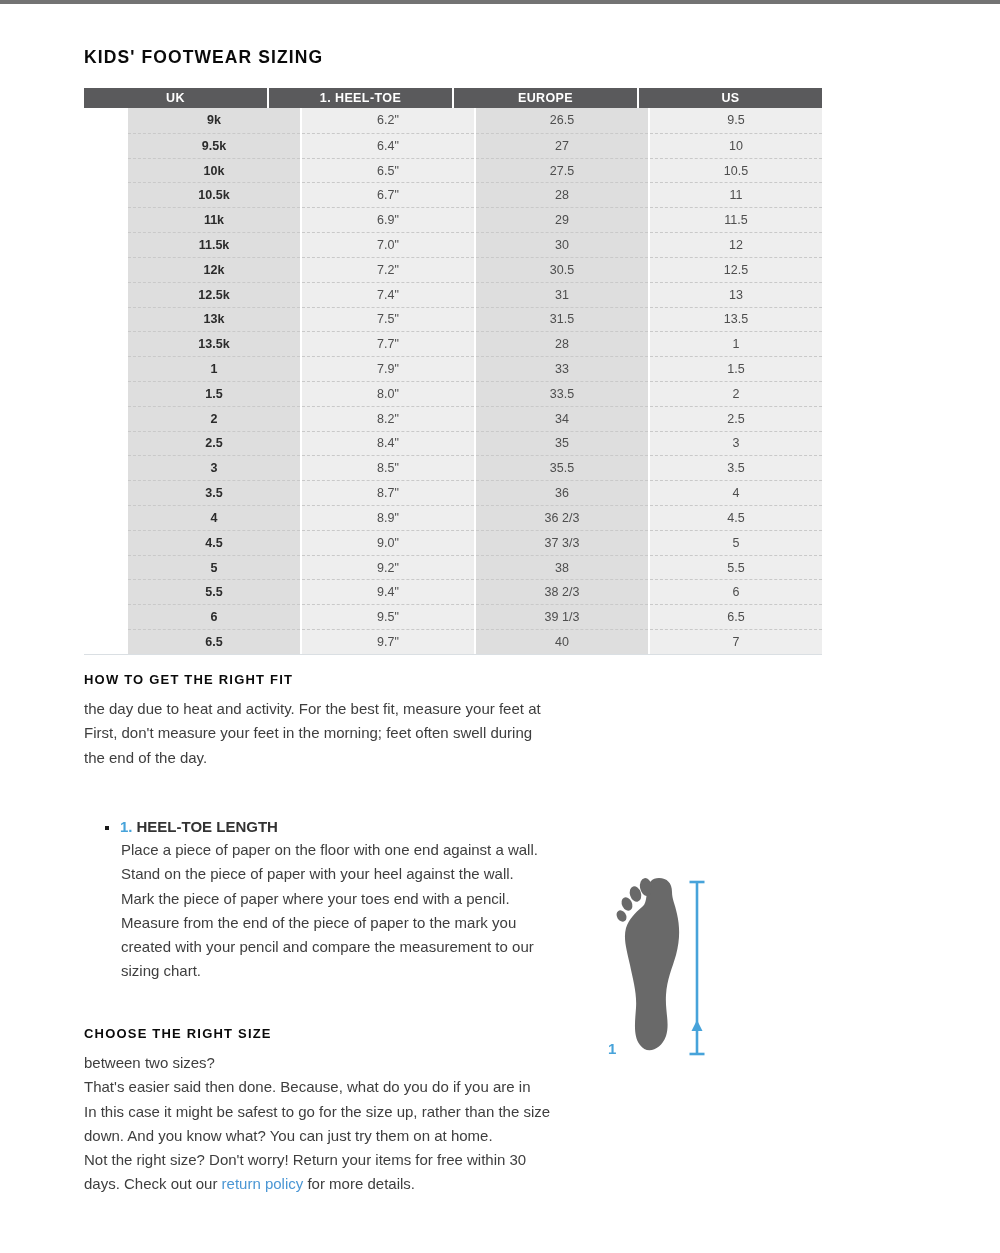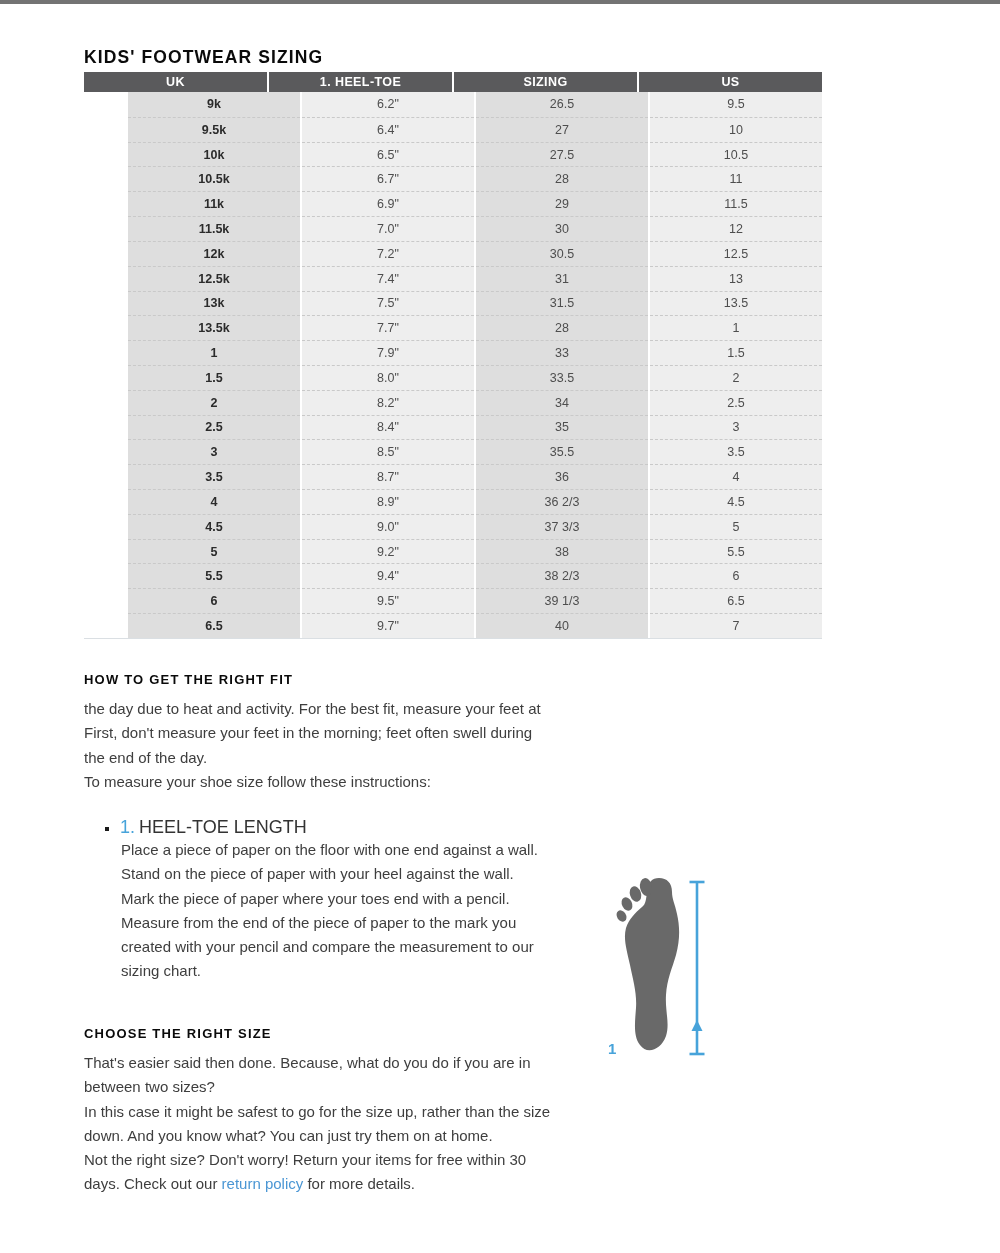--- a/index.html
+++ b/index.html
@@ -8,21 +8,21 @@
   .topbar{position:absolute;left:0;top:0;width:1000px;height:4px;background:#737373;}
 
   .h1{position:absolute;left:84px;top:47px;margin:0;font-size:17.5px;font-weight:bold;
       letter-spacing:1.1px;color:#0a0a0a;}
   .h2{position:absolute;left:84px;margin:0;font-size:13px;font-weight:bold;
       letter-spacing:1.2px;color:#0a0a0a;}
   .h2.fit{top:672px;}
   .h2.choose{top:1026px;}
 
   
-  .table{position:absolute;left:84px;top:72px;width:738px;border-bottom:1px solid #dadfe3;}
+  .table{position:absolute;left:84px;top:88px;width:738px;border-bottom:1px solid #dadfe3;}
   .thead,.trow{display:flex;column-gap:2px;}
   .thead{height:20px;}
   .hcell{flex:1;background:#5a5a5c;color:#ffffff;font-size:12.5px;font-weight:bold;
          letter-spacing:0.4px;display:flex;align-items:center;justify-content:center;}
   .trow{height:24.82px;padding-left:44px;}
   .cell{flex:1;display:flex;align-items:center;justify-content:center;font-size:12.5px;
         color:#4e4e4e;box-sizing:border-box;}
   .trow .cell:nth-child(odd){background:#dedede;}
   .trow .cell:nth-child(even){background:#eeeeee;}
   .trow .cell:first-child{font-weight:bold;color:#2b2b2b;}
@@ -32,21 +32,21 @@
   .para{position:absolute;font-size:15px;color:#3e3e3e;}
   .para .line{line-height:24.3px;white-space:nowrap;}
   .para-fit{left:84px;top:697px;}
   .para-instr{left:84px;top:770px;line-height:24.3px;white-space:nowrap;}
   .step-lines{left:121px;top:838px;}
   .para-choose{left:84px;top:1051px;}
   .last-line{left:84px;top:1172px;line-height:24.3px;white-space:nowrap;}
   .link{color:#4a96d4;text-decoration:none;cursor:pointer;}
 
   
-  .step-head{position:absolute;left:105px;top:817px;font-size:18px;font-weight:normal;
+  .step-head{position:absolute;left:105px;top:817px;font-size:15px;font-weight:bold;
              line-height:20px;white-space:nowrap;}
   .bullet{display:inline-block;width:4px;height:4px;background:#1a1a1a;
           vertical-align:2px;margin-right:11px;}
   .step-num{color:#47a3da;}
   .step-title{color:#333333;margin-left:4px;}
 
   
   .foot-svg{position:absolute;left:600px;top:874px;width:120px;height:186px;}
   .foot-label{position:absolute;left:608px;top:1040px;font-size:15px;font-weight:bold;
               color:#47a3da;}
@@ -56,21 +56,21 @@
 
 <div class="page">
   <div class="topbar"></div>
 
   <h1 class="h1">KIDS' FOOTWEAR SIZING</h1>
 
   <div class="table">
     <div class="thead">
       <div class="hcell">UK</div>
       <div class="hcell">1. HEEL-TOE</div>
-      <div class="hcell">SIZING</div>
+      <div class="hcell">EUROPE</div>
       <div class="hcell">US</div>
     </div>
     <div class="tbody" id="table-body">
   <div class="trow">
     <div class="cell">9k</div>
     <div class="cell">6.2"</div>
     <div class="cell">26.5</div>
     <div class="cell">9.5</div>
   </div>
 
@@ -222,21 +222,20 @@
   </div>
 </div>
   </div>
 
   <h2 class="h2 fit">HOW TO GET THE RIGHT FIT</h2>
   <div class="para para-fit">
       <div class="line">the day due to heat and activity. For the best fit, measure your feet at</div>
       <div class="line">First, don't measure your feet in the morning; feet often swell during</div>
       <div class="line">the end of the day.</div>
     </div>
-  <div class="para para-instr">To measure your shoe size follow these instructions:</div>
 
   <div class="step-head">
     <span class="bullet"></span><span class="step-num">1.</span><span class="step-title">HEEL-TOE LENGTH</span>
   </div>
   <div class="para step-lines">
       <div class="line">Place a piece of paper on the floor with one end against a wall.</div>
       <div class="line">Stand on the piece of paper with your heel against the wall.</div>
       <div class="line">Mark the piece of paper where your toes end with a pencil.</div>
       <div class="line">Measure from the end of the piece of paper to the mark you</div>
       <div class="line">created with your pencil and compare the measurement to our</div>
@@ -258,20 +257,20 @@
       <line x1="97" y1="8" x2="97" y2="180"></line>
       <line x1="89.5" y1="8" x2="104.5" y2="8"></line>
       <line x1="89.5" y1="180" x2="104.5" y2="180"></line>
       <path d="M97,146 l-5.5,11 l11,0 Z" fill="#47a3da" stroke="none"></path>
     </g>
   </svg>
   <span class="foot-label">1</span>
 
   <h2 class="h2 choose">CHOOSE THE RIGHT SIZE</h2>
   <div class="para para-choose">
+      <div class="line">between two sizes?</div>
       <div class="line">That's easier said then done. Because, what do you do if you are in</div>
-      <div class="line">between two sizes?</div>
       <div class="line">In this case it might be safest to go for the size up, rather than the size</div>
       <div class="line">down. And you know what? You can just try them on at home.</div>
       <div class="line">Not the right size? Don't worry! Return your items for free within 30</div>
     </div>
   <div class="para last-line"><span>days. Check out our </span><a class="link" href="#">return policy</a><span> for more details.</span></div>
 </div>
 
 </body></html>

